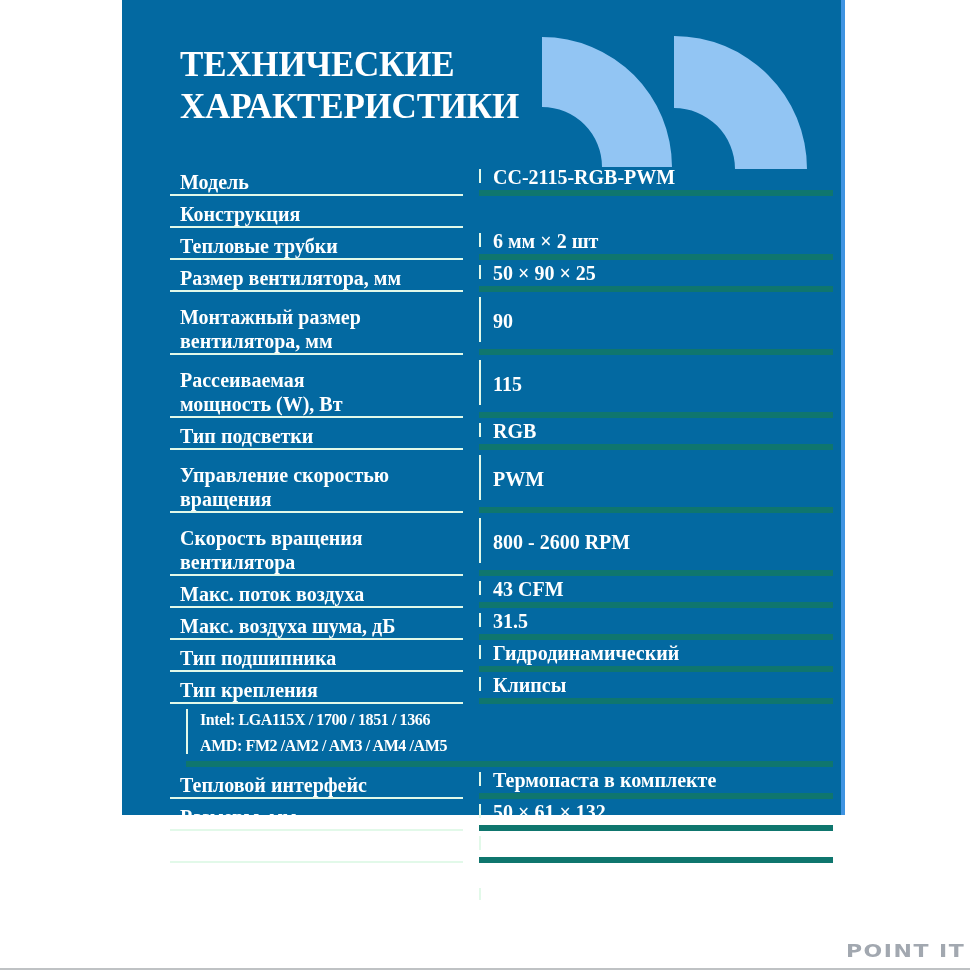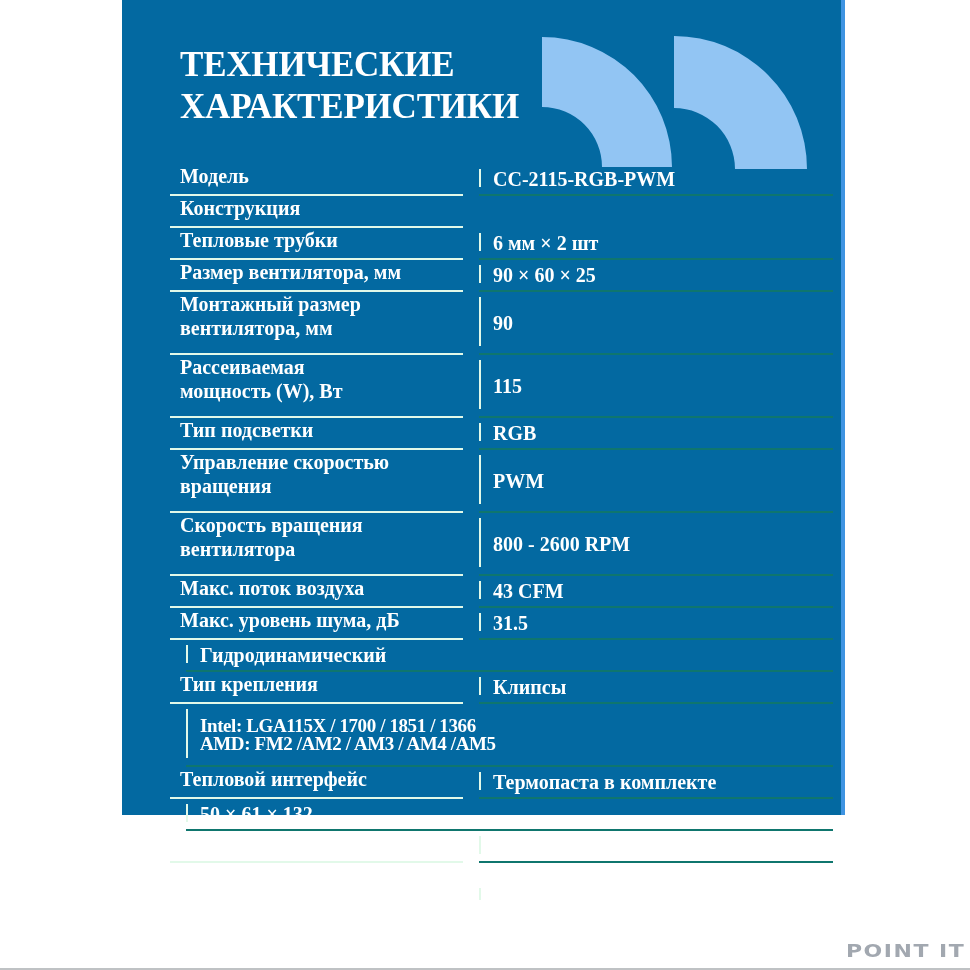--- a/index.html
+++ b/index.html
@@ -22,41 +22,41 @@
   }
   .quotes{
     position:absolute;left:420px;top:36px;width:266px;height:133px;
   }
   .spec-table{
     position:absolute;left:48px;top:164px;width:663px;
   }
   .row{display:flex;min-height:32px;}
   .row.tall{min-height:63px;}
   .cell-label{
-    flex:0 0 293px;display:flex;align-items:flex-start;
+    flex:0 0 293px;display:flex;align-items:flex-end;
     padding-left:10px;box-sizing:border-box;
     border-bottom:2px solid #e2f9e9;
   }
   .spacer{flex:0 0 16px;}
   .cell-value{
     flex:1;display:flex;align-items:center;
     padding-left:14px;box-sizing:border-box;position:relative;
-    border-bottom:2px solid #0f766e;
+    border-bottom:6px solid #0f766e;
   }
   .vdiv{
     position:absolute;left:0;top:5px;bottom:7px;width:2px;
     background:#e2f9e9;
   }
   .row.noline .cell-label,
   .row.noline .cell-value{border-bottom:none;margin-top:20px;}
   .txt{
     color:#ffffff;font-size:20px;line-height:24px;font-weight:600;
     white-space:pre-line;
   }
-  .txt.small{font-size:19px;line-height:18px;letter-spacing:-0.4px;}
+  .txt.small{font-size:16px;line-height:26px;letter-spacing:-0.4px;}
   .watermark{
     position:absolute;left:846px;bottom:9px;
     font-size:22px;font-weight:700;color:#a2a8b0;
     letter-spacing:1.5px;white-space:nowrap;
     transform:scaleY(0.8);transform-origin:bottom left;
   }
   .bottom-edge{
     position:absolute;left:0;bottom:0;width:970px;height:2px;
     background:#8a8f94;opacity:0.55;
   }
@@ -101,21 +101,21 @@
           <span class="txt">6 мм × 2 шт</span>
         </div>
       </div>
       <div class="row">
         <div class="cell-label">
           <span class="txt">Размер вентилятора, мм</span>
         </div>
         <div class="spacer"></div>
         <div class="cell-value">
           <div class="vdiv"></div>
-          <span class="txt">90 × 60 × 25</span>
+          <span class="txt">50 × 90 × 25</span>
         </div>
       </div>
       <div class="row tall">
         <div class="cell-label">
           <span class="txt">Монтажный размер
 вентилятора, мм</span>
         </div>
         <div class="spacer"></div>
         <div class="cell-value">
           <div class="vdiv"></div>
@@ -170,29 +170,32 @@
           <span class="txt">Макс. поток воздуха</span>
         </div>
         <div class="spacer"></div>
         <div class="cell-value">
           <div class="vdiv"></div>
           <span class="txt">43 CFM</span>
         </div>
       </div>
       <div class="row">
         <div class="cell-label">
-          <span class="txt">Макс. уровень шума, дБ</span>
+          <span class="txt">Макс. воздуха шума, дБ</span>
         </div>
         <div class="spacer"></div>
         <div class="cell-value">
           <div class="vdiv"></div>
           <span class="txt">31.5</span>
         </div>
       </div>
       <div class="row">
+        <div class="cell-label">
+          <span class="txt">Тип подшипника</span>
+        </div>
         <div class="spacer"></div>
         <div class="cell-value">
           <div class="vdiv"></div>
           <span class="txt">Гидродинамический</span>
         </div>
       </div>
       <div class="row">
         <div class="cell-label">
           <span class="txt">Тип крепления</span>
         </div>
@@ -214,20 +217,23 @@
         <div class="cell-label">
           <span class="txt">Тепловой интерфейс</span>
         </div>
         <div class="spacer"></div>
         <div class="cell-value">
           <div class="vdiv"></div>
           <span class="txt">Термопаста в комплекте</span>
         </div>
       </div>
       <div class="row">
+        <div class="cell-label">
+          <span class="txt">Размеры, мм</span>
+        </div>
         <div class="spacer"></div>
         <div class="cell-value">
           <div class="vdiv"></div>
           <span class="txt">50 × 61 × 132</span>
         </div>
       </div>
       <div class="row">
         <div class="cell-label">
           <span class="txt">Вес, г</span>
         </div>

